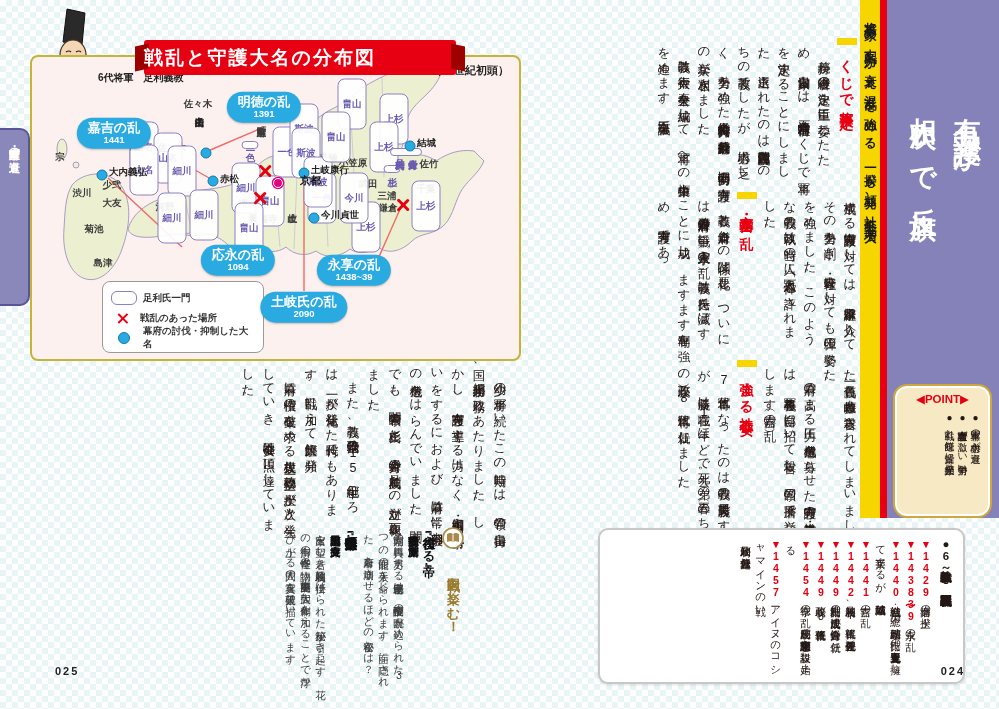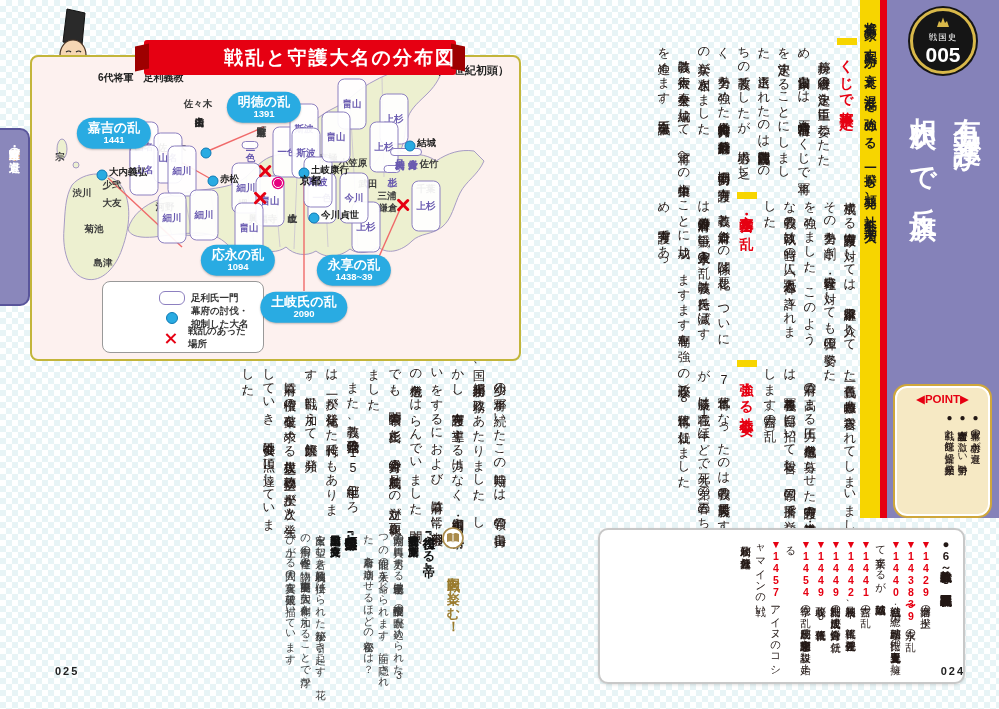--- a/index.html
+++ b/index.html
@@ -23,21 +23,21 @@
   .tab-text .chapter{color:#f0831e;}
 
   
   .portrait{position:absolute;left:33px;top:5px;width:85px;height:148px;}
 
   
   .map-panel{position:absolute;left:30px;top:55px;width:487px;height:302px;background:#fdf1ef;
     border:2px solid #c3b53a;border-radius:8px;box-sizing:content-box;}
   .map-svg{position:absolute;left:0;top:0;}
   .map-title{position:absolute;left:112px;top:-17px;width:312px;height:35px;background:#e60012;
-    color:#fff;font-weight:bold;font-size:19px;text-align:right;line-height:35px;letter-spacing:2px;
+    color:#fff;font-weight:bold;font-size:19px;text-align:left;line-height:35px;letter-spacing:2px;
     border-radius:3px;z-index:5;}
   .map-title::before,.map-title::after{content:"";position:absolute;top:5px;width:14px;height:25px;
     background:#9e0000;z-index:-1;}
   .map-title::before{left:-9px;transform:skewY(-12deg);}
   .map-title::after{right:-9px;transform:skewY(12deg);}
   .era-note{position:absolute;right:10px;top:6px;font-size:11px;font-weight:bold;color:#222;}
   .portrait-caption{position:absolute;left:66px;top:14px;font-size:10px;font-weight:bold;color:#222;}
 
   .bubble{position:absolute;transform:translate(-50%,-50%);background:#29abe2;color:#fff;
     border-radius:18px;text-align:center;padding:3px 11px;line-height:1.1;z-index:6;
@@ -67,21 +67,21 @@
   .pdot{position:absolute;width:8px;height:8px;border-radius:50%;background:#e6007e;
     border:1.5px solid #fff;box-shadow:0 0 0 1.2px #e6007e;transform:translate(-50%,-50%);z-index:4;}
   .xmark{position:absolute;width:16px;height:16px;transform:translate(-50%,-50%);z-index:4;}
   .xmark::before,.xmark::after{content:"";position:absolute;left:50%;top:0;width:2.6px;height:16px;
     background:#e60012;border-radius:2px;}
   .xmark::before{transform:translateX(-50%) rotate(45deg);}
   .xmark::after{transform:translateX(-50%) rotate(-45deg);}
 
   .legend{position:absolute;left:70px;top:224px;width:162px;height:72px;background:#fff;
     border:1.5px solid #999;border-radius:8px;padding:6px 8px;box-sizing:border-box;z-index:5;}
-  .lg-row{display:flex;align-items:center;gap:6px;height:20px;font-size:9.5px;color:#333;font-weight:bold;margin-left:48px;}
+  .lg-row{display:flex;align-items:center;gap:6px;height:20px;font-size:9.5px;color:#333;font-weight:bold;}
   .lg-box{width:24px;height:12px;border:1.2px solid #8d80c0;border-radius:6px;background:#fff;flex:none;}
   .lg-dot{width:10px;height:10px;border-radius:50%;background:#29abe2;border:1.5px solid #0e7ab5;flex:none;margin:0 7px;}
   .lg-x{position:relative;width:13px;height:13px;flex:none;margin:0 5px;}
   .lg-x::before,.lg-x::after{content:"";position:absolute;left:50%;top:0;width:2.2px;height:13px;background:#e60012;}
   .lg-x::before{transform:translateX(-50%) rotate(45deg);}
   .lg-x::after{transform:translateX(-50%) rotate(-45deg);}
 
   
   .band{position:absolute;writing-mode:vertical-rl;text-orientation:upright;color:#231815;
     font-size:12.5px;line-height:20px;letter-spacing:0.5px;}
@@ -280,26 +280,26 @@
           <div class="bubble-year">2090</div>
         </div>
       </div>
 
     <div class="legend" id="map-legend">
         <div class="lg-row">
           <span class="lg-box"></span>
           <span>足利氏一門</span>
         </div>
         <div class="lg-row">
+          <span class="lg-x"></span>
+          <span>戦乱のあった場所</span>
+        </div>
+        <div class="lg-row">
           <span class="lg-dot"></span>
           <span>幕府の討伐・抑制した大名</span>
-        </div>
-        <div class="lg-row">
-          <span class="lg-x"></span>
-          <span>戦乱のあった場所</span>
         </div>
       </div>
   </div>
 
   <div class="band band-r1">
     <h3 class="sec-head">くじで将軍決定</h3>
     <div>
         <p>　義持が後継者の決定を重臣に委ねたため、畠山満家らは、石清水八幡宮社前のくじで将軍を決定することにしました。選出されたのは青蓮院門跡義円、のちの義教でしたが、求心力に乏しく、勢力を強めた鎌倉公方足利持氏の反幕府的行動や、旧南朝勢力の有力守護の挙兵が相次ぎました。</p>
         <p>　義教は奉行人や奉公衆を編成して、将軍への権力集中を進めます。重臣会議を</p>
       </div>
@@ -353,27 +353,20 @@
       <div class="tl-title">●6代義教治政～8代義政将軍就任直後</div>
       <div id="timeline-entries" style="display:contents;"><div><span class="tl-year">▼1429</span><span>播磨の土一揆</span></div><div><span class="tl-year">▼1438〜39</span><span>永享の乱</span></div><div><span class="tl-year">▼1440</span><span>結城合戦：下総の結城氏朝が持氏の遺児春王丸・安王丸を擁して挙兵するが、結城城陥落</span></div><div><span class="tl-year">▼1441</span><span>嘉吉の乱</span></div><div><span class="tl-year">▼1442</span><span>足利義勝、7代将軍に就任（翌年死去）</span></div><div><span class="tl-year">▼1449</span><span>足利持氏の遺児・成氏が鎌倉公方に就任</span></div><div><span class="tl-year">▼1449</span><span>義政が8代将軍就任</span></div><div><span class="tl-year">▼1454</span><span>享徳の乱：足利成氏が関東管領上杉憲忠を謀殺し始まる</span></div><div><span class="tl-year">▼1457</span><span>アイヌのコシャマインの戦い</span></div><div>足利政知が堀越公方就任</div></div>
     </div>
   </div>
 
   <div class="strip-yellow">
     <div class="v">将軍家の支配力が衰え混乱を強める　一揆も頻発、社会不安増大</div>
   </div>
   <div class="strip-red"></div>
   <div class="banner">
-    <div class="badge">
-      <svg width="20" height="12" viewBox="0 0 20 12" style="margin-top:5px;">
-        <path d="M4,11 L6,5 L8,7 L10,1.5 L12,7 L14,5 L16,11 Z" fill="#d8b84a"></path>
-      </svg>
-      <span class="badge-label" style="margin-top:0;">戦国史</span>
-      <span class="badge-number">005</span>
-    </div>
     <div class="banner-title">
       <div>有力守護が</div>
       <div>相次いで反旗</div>
     </div>
   </div>
   <div class="point-box">
     <div class="point-title">◀POINT▶</div>
     <div class="point-items" id="point-items">
         <div class="point-item">●将軍家の求心力が衰退</div>
         <div class="point-item">●有力守護大名が激しい勢力争い</div>

